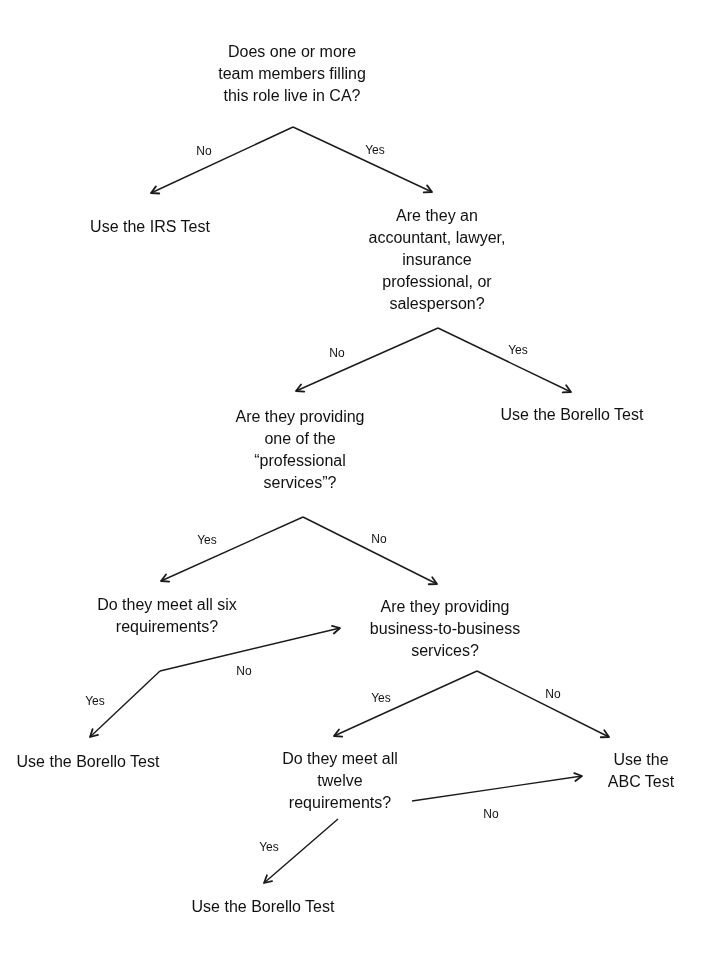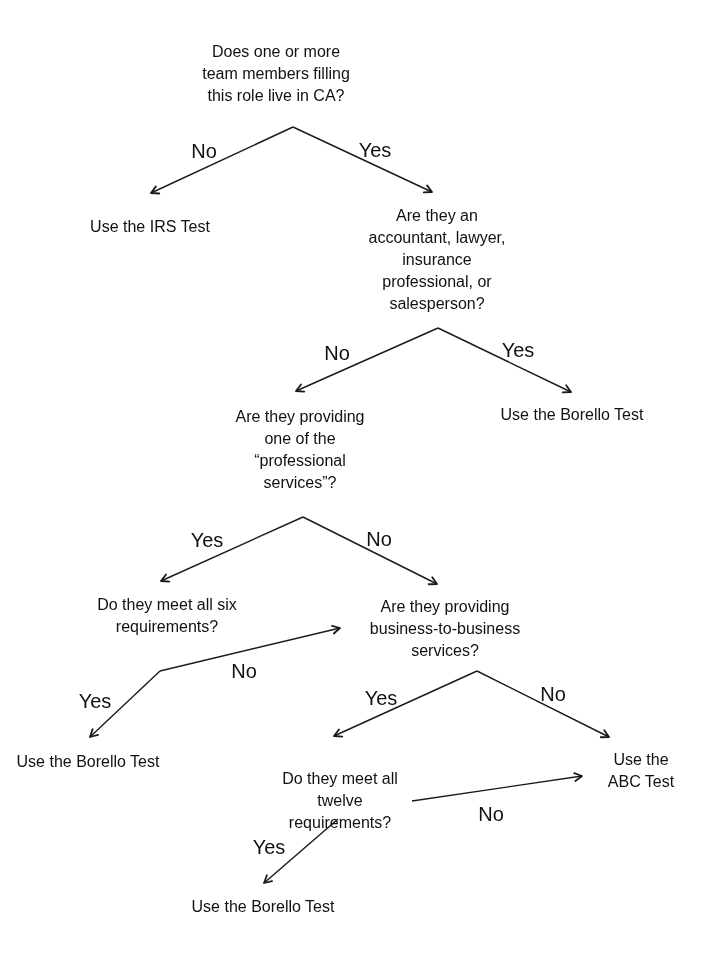--- a/index.html
+++ b/index.html
@@ -32,21 +32,21 @@
     transform: translateX(-50%);
     white-space: pre-line;
     text-align: center;
     font-size: 16px;
     line-height: 22px;
     color: #111111;
   }
   .edge-label {
     position: absolute;
     transform: translateX(-50%);
-    font-size: 20px;
+    font-size: 12px;
     line-height: 22px;
     white-space: nowrap;
     color: #111111;
   }
 </style>
 </head>
 <body>
 
 <div class="canvas">
 
@@ -63,21 +63,21 @@
     <line x1="303" y1="517" x2="161" y2="581" marker-end="url(#arrow)"></line>
     <line x1="303" y1="517" x2="437" y2="584" marker-end="url(#arrow)"></line>
     <line x1="160" y1="671" x2="90" y2="737" marker-end="url(#arrow)"></line>
     <line x1="160" y1="671" x2="340" y2="628" marker-end="url(#arrow)"></line>
     <line x1="477" y1="671" x2="334" y2="736" marker-end="url(#arrow)"></line>
     <line x1="477" y1="671" x2="609" y2="737" marker-end="url(#arrow)"></line>
     <line x1="412" y1="801" x2="582" y2="776" marker-end="url(#arrow)"></line>
     <line x1="338" y1="819" x2="264" y2="883" marker-end="url(#arrow)"></line>
   </svg>
 
-  <div class="node" style="left:276px; top:41px;text-align:center;">Does one or more
+  <div class="node" style="left:292px; top:41px;text-align:center;">Does one or more
 team members filling
 this role live in CA?</div>
 
   <div class="node" style="left:150px; top:204px;margin-top:12px;">Use the IRS Test</div>
 
   <div class="node" style="left:437px; top:205px;">Are they an
 accountant, lawyer,
 insurance
 professional, or
 salesperson?</div>
@@ -93,21 +93,21 @@
 requirements?</div>
 
   <div class="node" style="left:445px; top:596px;">Are they providing
 business-to-business
 services?</div>
 
   <div class="node" style="left:88px; top:751px;">Use the Borello Test</div>
 
   <div class="node" style="left:617px; top:749px;margin-left:24px;">Use the ABC Test</div>
 
-  <div class="node" style="left:340px; top:748px;margin-top:20px;">Do they meet all
+  <div class="node" style="left:340px; top:748px;">Do they meet all
 twelve
 requirements?</div>
 
   <div class="node" style="left:263px; top:896px;">Use the Borello Test</div>
 
   <div class="edge-label" style="left:204px; top:140px;">No</div>
 
   <div class="edge-label" style="left:375px; top:139px;">Yes</div>
 
   <div class="edge-label" style="left:337px; top:342px;">No</div>

